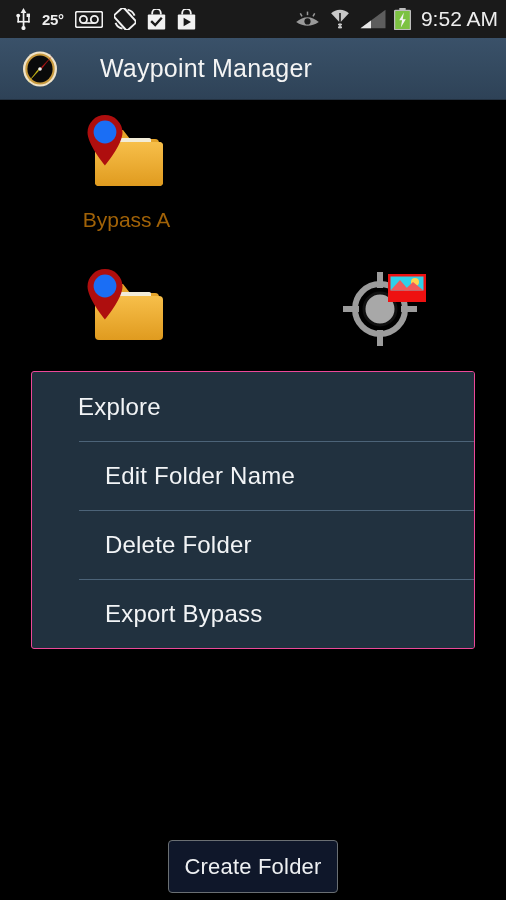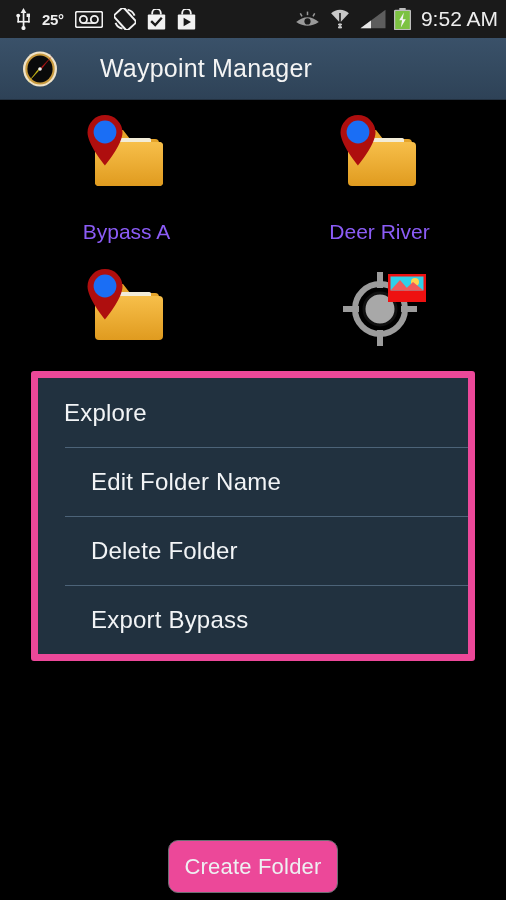--- a/index.html
+++ b/index.html
@@ -101,38 +101,39 @@
   .cell-r1 { top: 162px; }
   .cell-c0 { left: 0px; }
   .cell-c1 { left: 253px; }
 
   .cell-icon {
     width: 100px;
     height: 92px;
     position: relative;
   }
   .cell-label {
-    margin-top: 20px;
-    color: #8b5cf6;
+    margin-top: 8px;
+    color: #a16207;
     font-size: 21px;
     text-align: right;
     white-space: nowrap;
   }
 
   
   #dialog {
     position: absolute;
     left: 31px;
     top: 371px;
     width: 444px;
     background: #21313f;
-    border: 7px solid #ec4899;
+    border: 1px solid #ec4899;
     border-radius: 3px;
     box-shadow: 0 2px 10px rgba(0,0,0,0.8);
     overflow: hidden;
+    padding-left: 20px;
   }
   .menu-item {
     height: 69px;
     display: flex;
     align-items: center;
     padding-left: 26px;
     color: #f2f4f6;
     font-size: 24px;
     letter-spacing: 0.2px;
     background: #21313f;
@@ -142,23 +143,23 @@
     margin-left: 27px;
   }
 
   
   #create-folder-button {
     position: absolute;
     left: 168px;
     top: 840px;
     width: 170px;
     height: 53px;
-    background: #ec4899;
+    background: #0f172a;
     border: 1px solid #6a6f73;
-    border-radius: 10px;
+    border-radius: 4px;
     color: #eef0f2;
     font-size: 22px;
     display: flex;
     align-items: center;
     justify-content: center;
     letter-spacing: 0.2px;
   }
 </style>
 </head>
 <body>
@@ -292,38 +293,20 @@
               <stop offset="100%" stop-color="#e09b1f"></stop>
             </linearGradient>
           </defs>
           <path d="M28 7 a17.5 17.5 0 0 1 17.5 17.5 c0 12 -17.5 33 -17.5 33 s-17.5 -21 -17.5 -33 A17.5 17.5 0 0 1 28 7 Z" fill="#ae0e0e"></path>
           <circle cx="28" cy="24" r="11.4" fill="#1a6ef5"></circle>
         </svg>
       </div>
       <div class="cell-label">Bypass A</div>
     </div>
 
-    <div class="grid-cell cell-r0 cell-c1">
-      <div class="cell-icon">
-        <svg width="100" height="92" viewBox="0 0 100 92">
-          <path d="M22 22 h24 l7 9 h25 a4 4 0 0 1 4 4 v6 H22 Z" fill="#e5a42a"></path>
-          <rect x="28" y="30" width="46" height="9" rx="1.6" fill="#f2ecd8"></rect>
-          <path d="M22 34 h60 a4 4 0 0 1 4 4 v36 a4 4 0 0 1 -4 4 H22 a4 4 0 0 1 -4 -4 V38 a4 4 0 0 1 4 -4 Z" fill="url(#fg1)"></path>
-          <defs>
-            <linearGradient id="fg1" x1="0" y1="0" x2="0" y2="1">
-              <stop offset="0%" stop-color="#f7bf4a"></stop>
-              <stop offset="100%" stop-color="#e09b1f"></stop>
-            </linearGradient>
-          </defs>
-          <path d="M28 7 a17.5 17.5 0 0 1 17.5 17.5 c0 12 -17.5 33 -17.5 33 s-17.5 -21 -17.5 -33 A17.5 17.5 0 0 1 28 7 Z" fill="#ae0e0e"></path>
-          <circle cx="28" cy="24" r="11.4" fill="#1a6ef5"></circle>
-        </svg>
-      </div>
-      <div class="cell-label">Deer River</div>
-    </div>
 
     <div class="grid-cell cell-r1 cell-c0">
       <div class="cell-icon">
         <svg width="100" height="92" viewBox="0 0 100 92">
           <path d="M22 22 h24 l7 9 h25 a4 4 0 0 1 4 4 v6 H22 Z" fill="#e5a42a"></path>
           <rect x="28" y="30" width="46" height="9" rx="1.6" fill="#f2ecd8"></rect>
           <path d="M22 34 h60 a4 4 0 0 1 4 4 v36 a4 4 0 0 1 -4 4 H22 a4 4 0 0 1 -4 -4 V38 a4 4 0 0 1 4 -4 Z" fill="url(#fg2)"></path>
           <defs>
             <linearGradient id="fg2" x1="0" y1="0" x2="0" y2="1">
               <stop offset="0%" stop-color="#f7bf4a"></stop>

